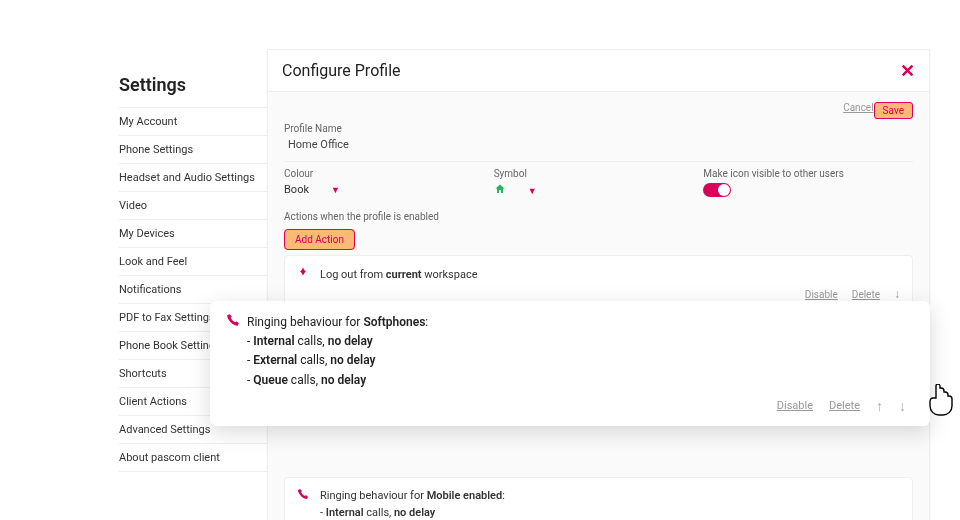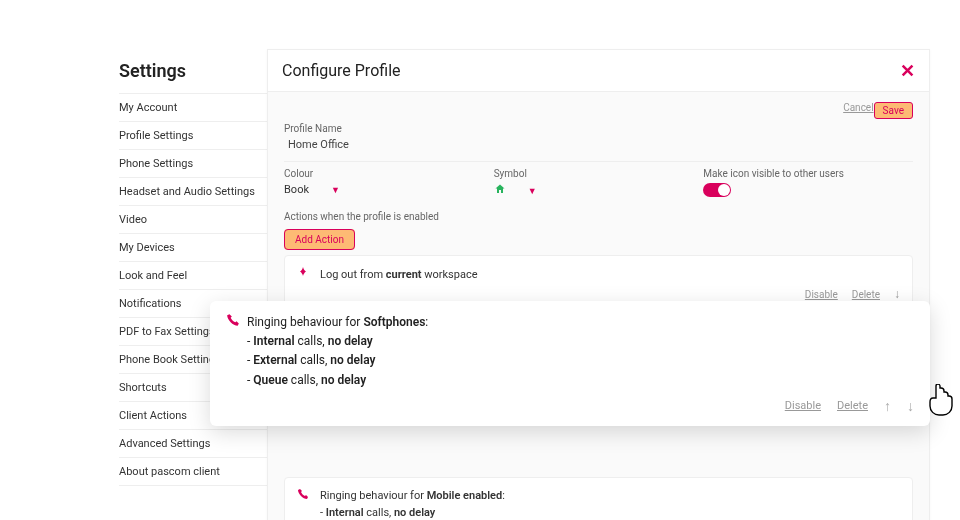--- a/index.html
+++ b/index.html
@@ -1,19 +1,19 @@
 <!DOCTYPE html>
 <html><head>
 <meta charset="utf-8">
 <style>
 * { box-sizing: border-box; margin: 0; padding: 0; }
 html, body { width: 960px; height: 520px; font-family: -apple-system, "Segoe UI", Roboto, Arial, sans-serif; background: #fff; color: #333; }
 
 
-.settings { position: absolute; left: 119px; top: 60px; width: 150px; }
+.settings { position: absolute; left: 119px; top: 74px; width: 150px; }
 .settings-title { font-size: 18px; font-weight: 600; color: #222; margin-bottom: 12px; }
 .settings-list { list-style: none; border-top: 1px solid #eee; }
 .settings-list li { font-size: 11px; color: #333; padding: 7px 0; border-bottom: 1px solid #eee; cursor: pointer; }
 
 
 .dialog { position: absolute; left: 267px; top: 49px; width: 663px; background: #fff; border: 1px solid #eee; box-shadow: 0 1px 3px rgba(0,0,0,0.04); }
 .dialog-head { display: flex; justify-content: space-between; align-items: center; padding: 10px 14px 10px 14px; border-bottom: 1px solid #eee; }
 .dialog-title { font-size: 16px; font-weight: 400; color: #222; }
 .close-x { color: #d9005c; font-size: 18px; cursor: pointer; font-weight: 600; }
 .dialog-body { background: #fafafa; padding: 10px 16px 16px 16px; }
@@ -34,37 +34,36 @@
 .add-btn { border: 1px solid #d9005c; color: #d9005c; background: #fdba74; border-radius: 4px; padding: 4px 10px; font-size: 10px; cursor: pointer; }
 
 .card { background: #fff; border: 1px solid #eee; border-radius: 4px; padding: 10px 12px; margin-top: 8px; position: relative; font-size: 11px; color: #333; }
 .card .ic { color: #d9005c; font-size: 12px; margin-right: 8px; }
 .card-foot { display: flex; justify-content: flex-end; align-items: center; gap: 14px; margin-top: 6px; font-size: 10px; }
 .card-foot .arrow { color: #999; font-size: 12px; cursor: pointer; }
 .mtext { line-height: 1.5; }
 .mtext b { font-weight: 600; }
 
 
-.floating { position: absolute; left: 210px; top: 301px; width: 720px; background: #fff; border-radius: 6px; box-shadow: 0 6px 22px rgba(0,0,0,0.15); padding: 12px 16px 12px 16px; font-size: 12px; color: #222; }
+.floating { position: absolute; left: 210px; top: 301px; width: 720px; background: #fff; border-radius: 6px; box-shadow: 0 6px 22px rgba(0,0,0,0.15); padding: 12px 24px 12px 16px; font-size: 12px; color: #222; }
 .floating .ic { color: #d9005c; font-size: 14px; display: inline-block; width: 18px; }
 .floating .mtext { display: inline-block; vertical-align: top; line-height: 1.6; }
 .floating .foot { display: flex; justify-content: flex-end; align-items: center; gap: 16px; margin-top: 8px; font-size: 11px; }
 .floating .foot .arrow { color: #aaa; font-size: 14px; }
 
 
 .cursor { position: absolute; left: 928px; top: 384px; width: 24px; height: 30px; }
 </style>
 </head>
 <body>
 
 <div class="settings">
   <div class="settings-title">Settings</div>
   <ul class="settings-list">
     <li>My Account</li>
-    <li>Profile Settings</li>
     <li>Phone Settings</li>
     <li>Headset and Audio Settings</li>
     <li>Video</li>
     <li>My Devices</li>
     <li>Look and Feel</li>
     <li>Notifications</li>
     <li>PDF to Fax Settings</li>
     <li>Phone Book Settings</li>
     <li>Shortcuts</li>
     <li>Client Actions</li>

